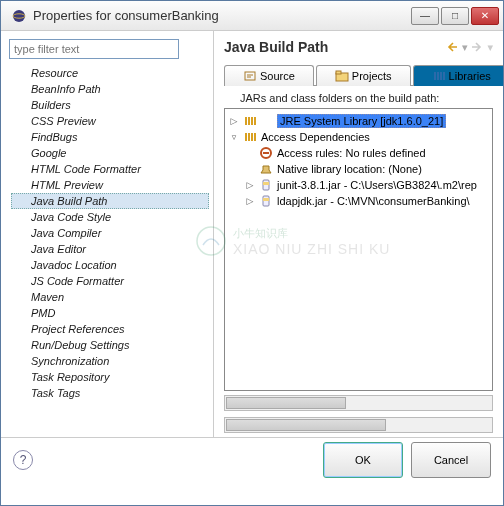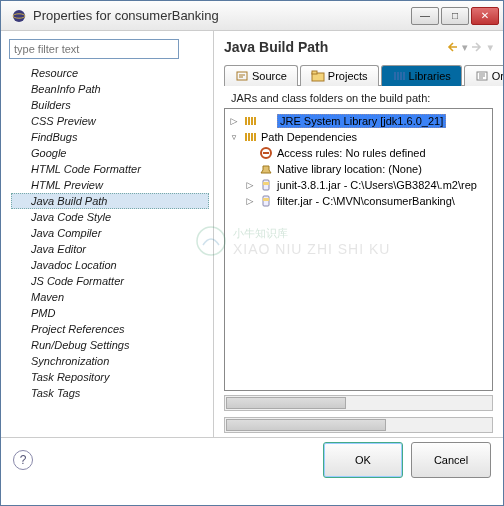--- a/index.html
+++ b/index.html
@@ -14,24 +14,24 @@
 .left { width: 213px; border-right: 1px solid #ccc; padding: 6px 4px; overflow:hidden;}
 .filter { width: 170px; height: 20px; border: 1px solid #7a9bbf; padding: 0 4px; color:#888; margin: 2px 0 6px 4px; }
 .navlist { padding-left: 6px; }
 .navitem { padding: 2px 4px 2px 20px; color: #1a1a1a; cursor: default; white-space:nowrap; overflow:hidden;font-style:italic;}
 .navitem.selected { background: #d6e5f3; border:1px dotted #7aa; padding:1px 3px 1px 19px;}
 .right { flex: 1; padding: 8px 10px 4px 10px; display:flex; flex-direction:column; overflow:hidden;}
 .righthead { display:flex; align-items:center; margin-bottom:10px;}
 .righthead h1 { font-size: 14px; font-weight: 600; color:#333; flex:1;}
 .arrowbtn { width:16px; height:16px; margin:0 2px; display:flex; align-items:center; justify-content:center;}
 .tabs { display:flex; border-bottom:1px solid #999; }
-.tab { padding: 3px 10px; border:1px solid #999; border-bottom:none; margin-right:2px; margin-bottom:-1px; background:linear-gradient(#fff,#eee); border-radius:3px 3px 0 0; display:flex; align-items:center; gap:3px; white-space:nowrap; font-size:10px;}
+.tab { padding: 3px 18px; border:1px solid #999; border-bottom:none; margin-right:2px; margin-bottom:-1px; background:linear-gradient(#fff,#eee); border-radius:3px 3px 0 0; display:flex; align-items:center; gap:3px; white-space:nowrap; font-size:10px;}
 .tab.active { background:#0369a1; }
 .tabicon { width:14px; height:14px; }
-.panelabel { margin:6px 0 4px 7px; color:#222;}
+.panelabel { margin:6px 0 4px 16px; color:#222;}
 .tree { border:1px solid #888; flex:1; padding:4px; overflow:auto; background:#fff;}
 .treerow { display:flex; align-items:center; gap:4px; padding:1px 0; white-space:nowrap;}
 .twisty { width:10px; height:10px; display:flex; align-items:center; justify-content:center; color:#666; font-size:9px;}
 .treeicon { width:14px; height:14px; flex-shrink:0;}
 .treerow.selected .treetext { border:1px dotted #88a; background:#3b82f6; padding:0 2px;margin-left:16px;}
 .i1 { padding-left: 0px; } .i2 { padding-left: 16px; }
 .hscroll { height:16px; border:1px solid #bbb; margin-top:4px; display:flex; background:#f0f0f0;}
 .hscroll .thumb { width:45%; background:linear-gradient(#ddd,#ccc); border:1px solid #aaa; margin:1px;}
 .footer { height: 44px; border-top:1px solid #ccc; display:flex; align-items:center; padding: 0 12px; gap:8px;}
 .help { width:20px; height:20px; border:1px solid #88a; border-radius:50%; display:flex; align-items:center; justify-content:center; color:#557; font-size:12px;}
@@ -138,21 +138,21 @@
           <svg class="treeicon" viewBox="0 0 14 14">
             <path d="M2 3v8h2V3zM5 3v8h2V3zM8 3v8h2V3zM11 3v8h2V3z" fill="#d9a020"></path>
           </svg>
           <span class="treetext">JRE System Library [jdk1.6.0_21]</span>
         </div>
         <div class="treerow i1">
           <span class="twisty">▿</span>
           <svg class="treeicon" viewBox="0 0 14 14">
             <path d="M2 3v8h2V3zM5 3v8h2V3zM8 3v8h2V3zM11 3v8h2V3z" fill="#d9a020"></path>
           </svg>
-          <span class="treetext">Path Dependencies</span>
+          <span class="treetext">Access Dependencies</span>
         </div>
         <div class="treerow i2">
           <span class="twisty"></span>
           <svg class="treeicon" viewBox="0 0 14 14">
             <circle cx="7" cy="7" r="5" fill="#fff" stroke="#c05020" stroke-width="2"></circle>
             <path d="M4 7h6" stroke="#c05020" stroke-width="2"></path>
           </svg>
           <span class="treetext">Access rules: No rules defined</span>
         </div>
         <div class="treerow i2">
@@ -169,21 +169,21 @@
             <rect x="4" y="4" width="6" height="3" fill="#f3d37a"></rect>
           </svg>
           <span class="treetext">junit-3.8.1.jar - C:\Users\GB3824\.m2\rep</span>
         </div>
         <div class="treerow i2">
           <span class="twisty">▷</span>
           <svg class="treeicon" viewBox="0 0 14 14">
             <rect x="4" y="2" width="6" height="10" rx="1" fill="#eef" stroke="#88a"></rect>
             <rect x="4" y="4" width="6" height="3" fill="#f3d37a"></rect>
           </svg>
-          <span class="treetext">filter.jar - C:\MVN\consumerBanking\</span>
+          <span class="treetext">ldapjdk.jar - C:\MVN\consumerBanking\</span>
         </div>
       </div>
     <div class="hscroll">
         <div class="thumb"></div>
       </div>
     <div class="hscroll" style="margin-top:6px;">
         <div class="thumb" style="width:60%"></div>
       </div>
   </div>
 </div>

